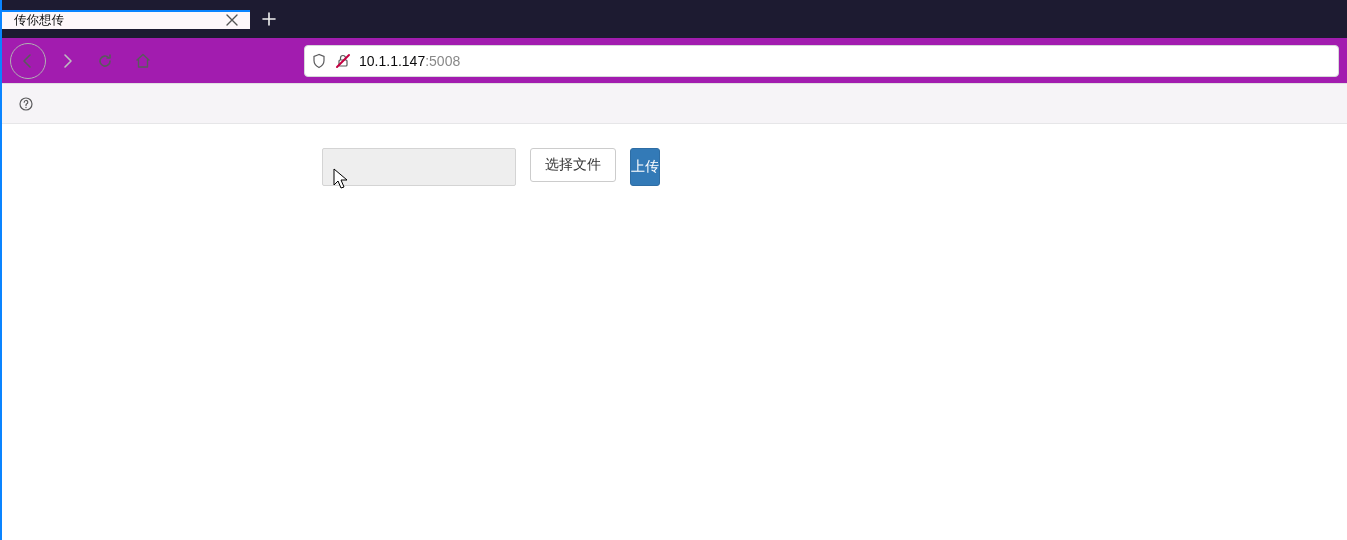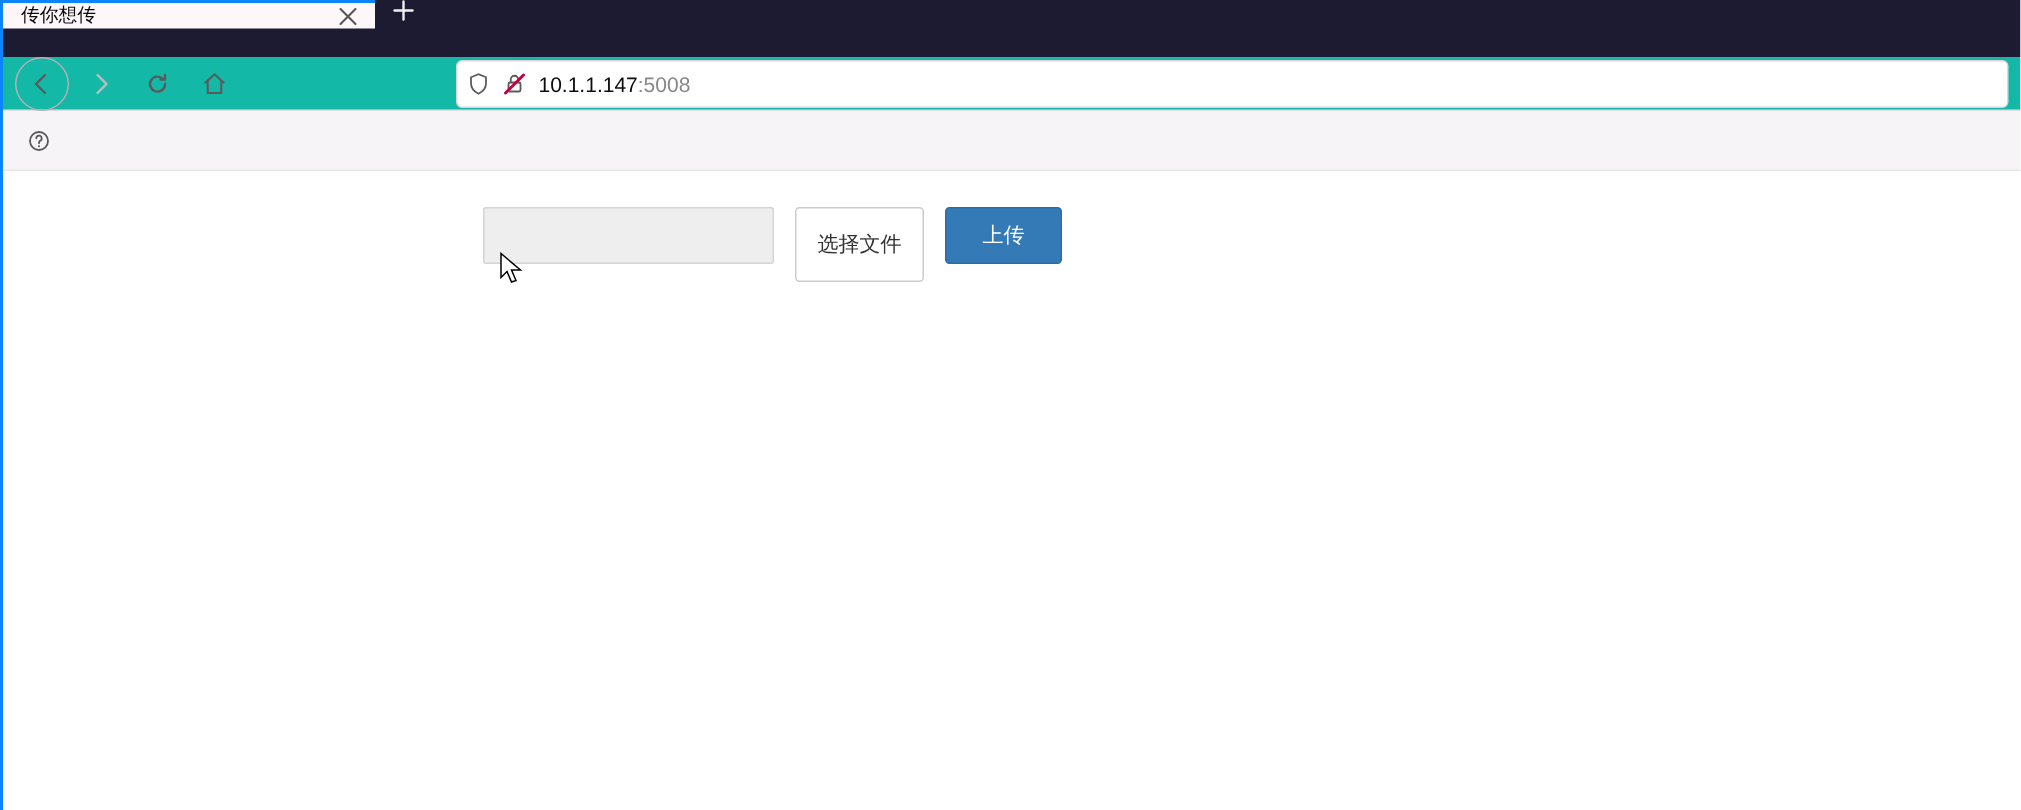--- a/index.html
+++ b/index.html
@@ -9,21 +9,21 @@
       background: #fff;
       color: #0c0c0d;
       width: 1347px;
       height: 540px;
       overflow: hidden;
       border-left: 2px solid #0a84ff;
     }
     
     .tabbar {
       display: flex;
-      align-items: flex-start;
+      align-items: center;
       background: #1d1b31;
       height: 38px;
     }
     .tab {
       display: flex;
       align-items: center;
       justify-content: space-between;
       background: #fdf7fa;
       width: 248px;
       padding: 0 10px 0 12px;
@@ -48,22 +48,22 @@
       width: 38px;
       display: flex; align-items: center; justify-content: center;
       color: #f9f9fa;
       font-size: 20px;
       cursor: pointer;
     }
     
     .navbar {
       display: flex;
       align-items: center;
-      background: #14b8a6;
-      height: 36px;
+      background: #a21caf;
+      height: 46px;
       padding: 0 8px;
       gap: 4px;
       border-bottom: 1px solid #e0e0e2;
     }
     .nav-btn {
       width: 34px; height: 34px;
       display: flex; align-items: center; justify-content: center;
       color: #5a5a5c;
       border-radius: 4px;
       cursor: pointer;
@@ -133,33 +133,33 @@
       gap: 14px;
     }
     .file-display {
       width: 194px;
       height: 38px;
       background: #eeeeee;
       border: 1px solid #d4d4d4;
       border-radius: 2px;
     }
     .btn-choose {
-      height: 50px;
+      height: 34px;
       padding: 0 14px;
       background: #fff;
       border: 1px solid #ccc;
       border-radius: 3px;
       font-size: 14px;
       color: #333;
       display: flex; align-items: center;
       cursor: pointer;
     }
     .btn-upload {
       height: 38px;
-      padding: 0 24px;
+      padding: 0 0;
       background: #337ab7;
       border: 1px solid #2e6da4;
       border-radius: 3px;
       font-size: 14px;
       color: #fff;
       display: flex; align-items: center;
       cursor: pointer;
     }
     .cursor-overlay {
       position: absolute;

